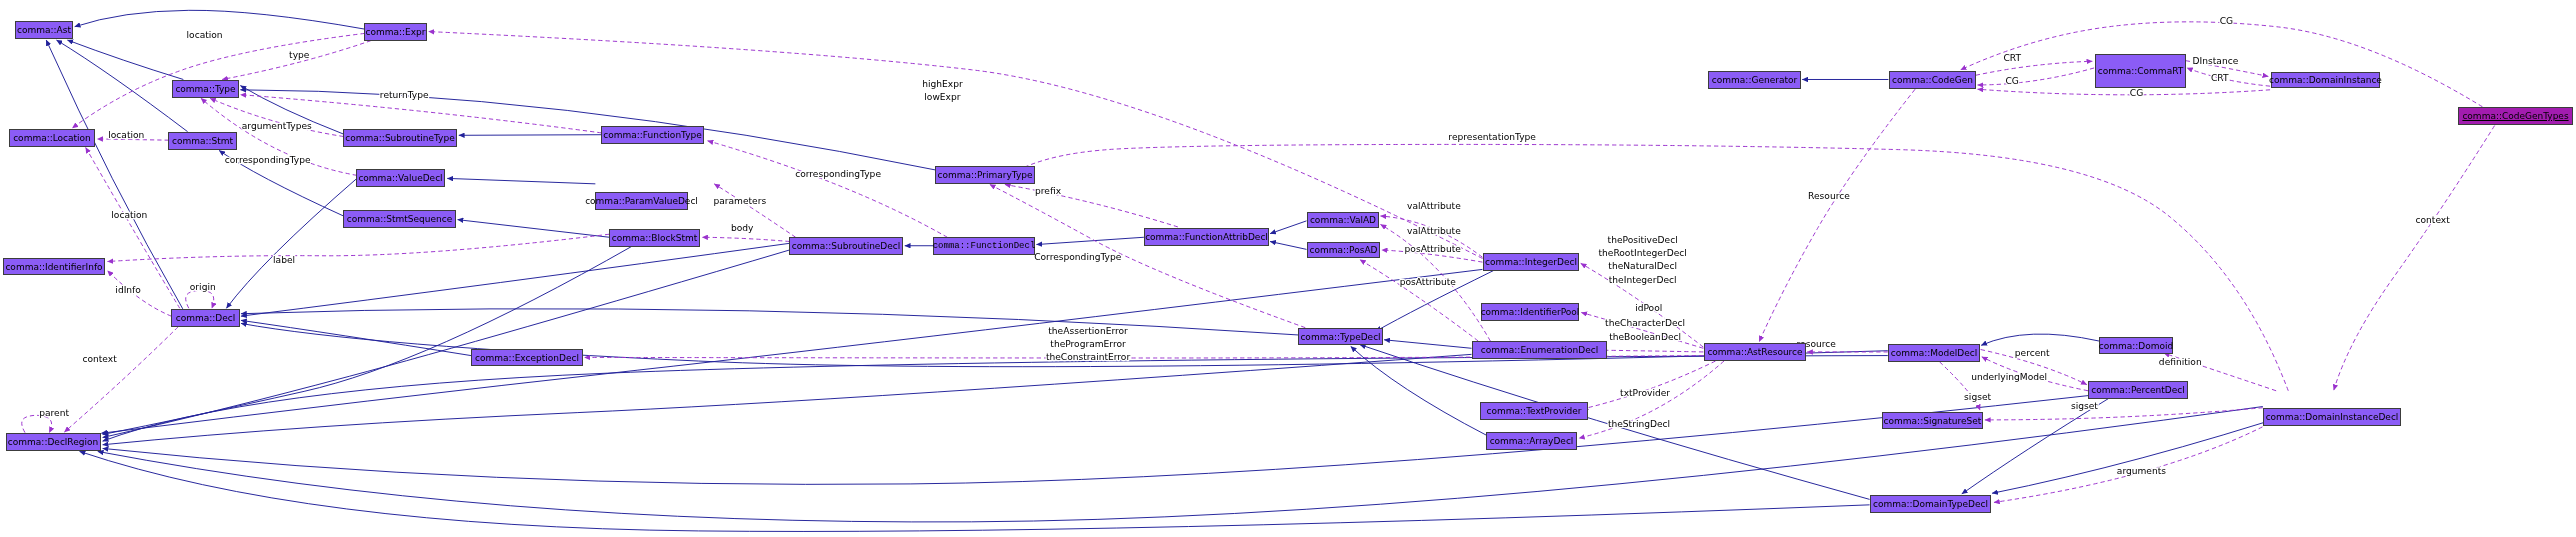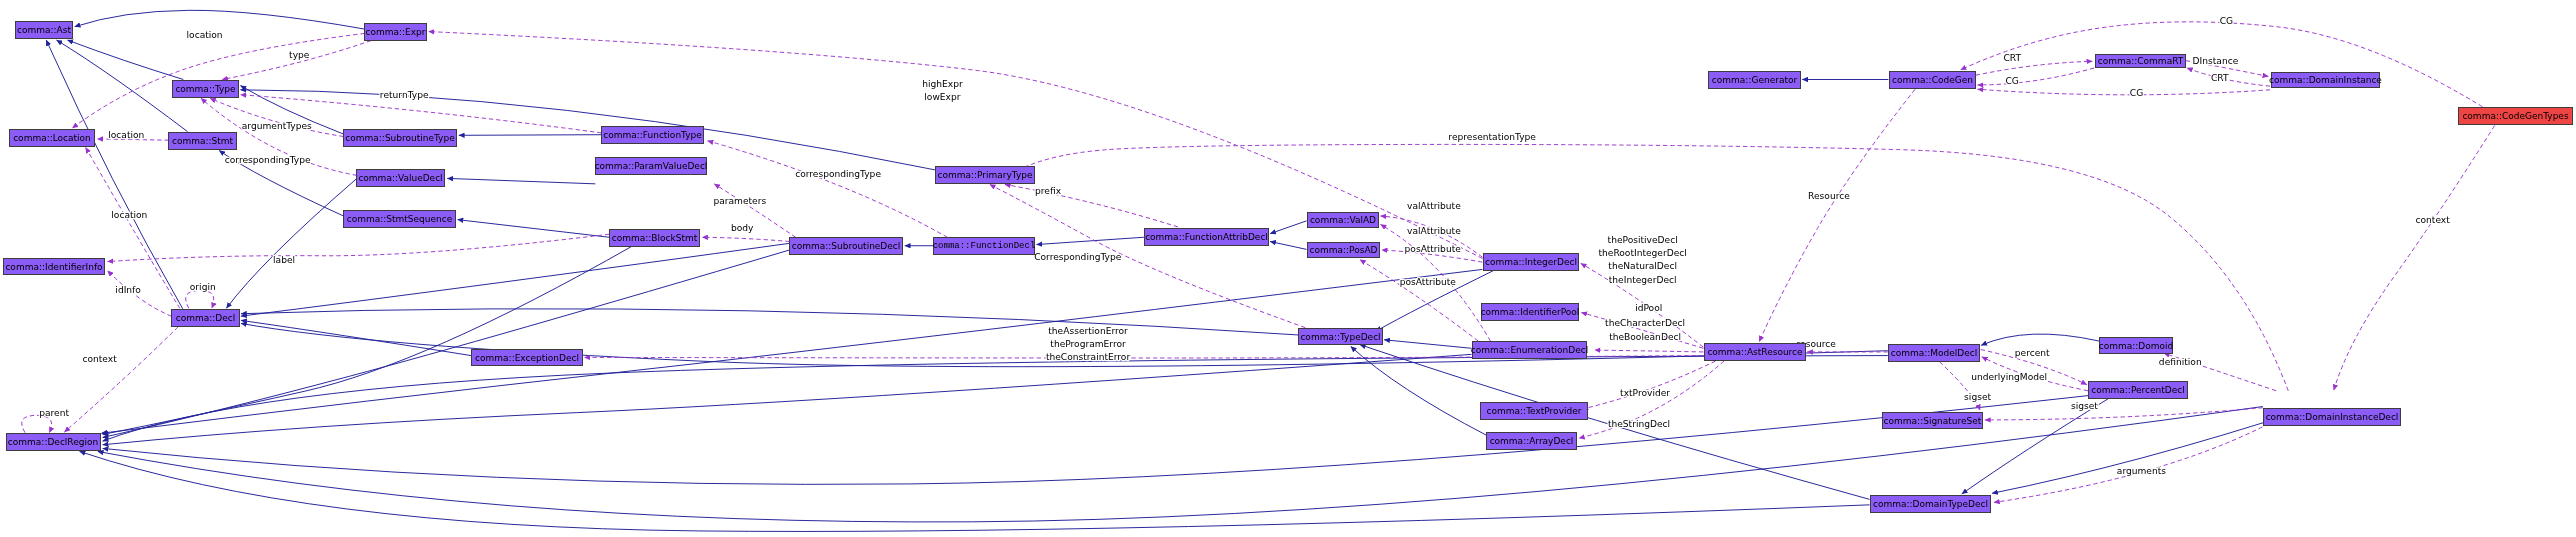--- a/index.html
+++ b/index.html
@@ -2,21 +2,21 @@
 <html style="font-size:9.7px"><head>
 <meta charset="utf-8">
 <style>
   html,body{margin:0;padding:0;background:#ffffff;}
   #canvas{position:relative;width:2576px;height:537px;background:#ffffff;overflow:hidden;
           font-family:"DejaVu Sans","Liberation Sans",sans-serif;}
   #edges{position:absolute;left:0;top:0;pointer-events:none;}
   .node{position:absolute;box-sizing:border-box;background:#8b5cf6;border:0.8px solid #3c3c3c;
         display:flex;align-items:center;justify-content:center;font-size:9px;color:#000;
         white-space:nowrap;cursor:pointer;z-index:2;}
-  .node.hl{background:#ef4444;border-width:1.2px;}
+  .node.hl{background:#a21caf;border-width:1.2px;text-decoration:underline;}
   .edge{fill:none;}
   .edge.inherit{stroke:#22229a;stroke-width:1.6;}
   .edge.use{stroke:#9a32cd;stroke-width:1.6;stroke-dasharray:7,5;}
   .elabel{font-size:15px;fill:#000;text-anchor:middle;
           paint-order:stroke;stroke:#ffffff;stroke-width:4px;stroke-linejoin:round;}
 </style>
 </head>
 <body>
 
 <div id="canvas">
@@ -159,46 +159,46 @@
   </svg>
   <div id="nodes">
       <div class="node" style="left: 15px; top: 21px; width: 58px; height: 17.6px;">comma::Ast</div>
       <div class="node" style="left: 364px; top: 23px; width: 63px; height: 17.6px;">comma::Expr</div>
       <div class="node" style="left: 172px; top: 80px; width: 67px; height: 17.6px;">comma::Type</div>
       <div class="node" style="left: 9px; top: 129px; width: 86px; height: 17.6px;">comma::Location</div>
       <div class="node" style="left: 168px; top: 132px; width: 69px; height: 17.6px;">comma::Stmt</div>
       <div class="node" style="left: 343px; top: 129px; width: 114px; height: 17.6px;">comma::SubroutineType</div>
       <div class="node" style="left: 601px; top: 126px; width: 103px; height: 17.6px;">comma::FunctionType</div>
       <div class="node" style="left: 356px; top: 169px; width: 89px; height: 17.6px;">comma::ValueDecl</div>
-      <div class="node" style="left: 595px; top: 157px; width: 112px; height: 17.6px;">comma::ParamValueDecl</div>
+      <div class="node" style="left: 595px; top: 192px; width: 93px; height: 17.6px;">comma::ParamValueDecl</div>
       <div class="node" style="left: 343px; top: 210px; width: 113px; height: 17.6px;">comma::StmtSequence</div>
       <div class="node" style="left: 609px; top: 229px; width: 91px; height: 17.6px;">comma::BlockStmt</div>
       <div class="node" style="left: 789px; top: 237px; width: 114px; height: 17.6px;">comma::SubroutineDecl</div>
       <div class="node" style="left: 933px; top: 237px; width: 102px; height: 17.6px; font-family: Liberation Mono, monospace;">comma::FunctionDecl</div>
       <div class="node" style="left: 935px; top: 166px; width: 100px; height: 17.6px;">comma::PrimaryType</div>
       <div class="node" style="left: 1144px; top: 228px; width: 125px; height: 17.6px;">comma::FunctionAttribDecl</div>
       <div class="node" style="left: 1307px; top: 212px; width: 72px; height: 16.4px;">comma::ValAD</div>
       <div class="node" style="left: 1307px; top: 242px; width: 73px; height: 16.4px;">comma::PosAD</div>
       <div class="node" style="left: 1483px; top: 253px; width: 96px; height: 17.6px;">comma::IntegerDecl</div>
       <div class="node" style="left: 1481px; top: 303px; width: 98px; height: 17.6px;">comma::IdentifierPool</div>
       <div class="node" style="left: 1298px; top: 328px; width: 85px; height: 17px;">comma::TypeDecl</div>
-      <div class="node" style="left: 1472px; top: 341px; width: 115px; height: 17.6px;">comma::EnumerationDecl</div>
+      <div class="node" style="left: 1472px; top: 341px; width: 135px; height: 17.6px;">comma::EnumerationDecl</div>
       <div class="node" style="left: 1704px; top: 343px; width: 102px; height: 17.6px;">comma::AstResource</div>
       <div class="node" style="left: 1480px; top: 402px; width: 108px; height: 17.6px;">comma::TextProvider</div>
       <div class="node" style="left: 1486px; top: 432px; width: 91px; height: 17.6px;">comma::ArrayDecl</div>
       <div class="node" style="left: 3px; top: 258px; width: 102px; height: 17px;">comma::IdentifierInfo</div>
       <div class="node" style="left: 171px; top: 309px; width: 69px; height: 17.6px;">comma::Decl</div>
       <div class="node" style="left: 471px; top: 349px; width: 112px; height: 17px;">comma::ExceptionDecl</div>
       <div class="node" style="left: 5.5px; top: 433px; width: 95px; height: 17.6px;">comma::DeclRegion</div>
       <div class="node" style="left: 1888px; top: 344px; width: 92px; height: 17.6px;">comma::ModelDecl</div>
       <div class="node" style="left: 2099px; top: 337px; width: 74px; height: 17px;">comma::Domoid</div>
       <div class="node" style="left: 2088px; top: 381px; width: 100px; height: 17.6px;">comma::PercentDecl</div>
       <div class="node" style="left: 1882px; top: 412px; width: 101px; height: 17px;">comma::SignatureSet</div>
       <div class="node" style="left: 2263px; top: 392px; width: 138px; height: 17.6px; margin-top: 16px;">comma::DomainInstanceDecl</div>
       <div class="node" style="left: 1870px; top: 495px; width: 121px; height: 17.6px;">comma::DomainTypeDecl</div>
       <div class="node" style="left: 1708px; top: 71px; width: 93px; height: 17.6px;">comma::Generator</div>
       <div class="node" style="left: 1889px; top: 71px; width: 87px; height: 17.6px;">comma::CodeGen</div>
-      <div class="node" style="left: 2095px; top: 54px; width: 91px; height: 14px;">comma::CommaRT</div>
+      <div class="node" style="left: 2095px; top: 54px; width: 91px; height: 34px;">comma::CommaRT</div>
       <div class="node" style="left: 2271px; top: 72px; width: 109px; height: 16.4px;">comma::DomainInstance</div>
       <div class="node hl" style="left: 2458px; top: 107px; width: 115px; height: 17.6px;">comma::CodeGenTypes</div>
     </div>
 </div>
 
 
 </body></html>

